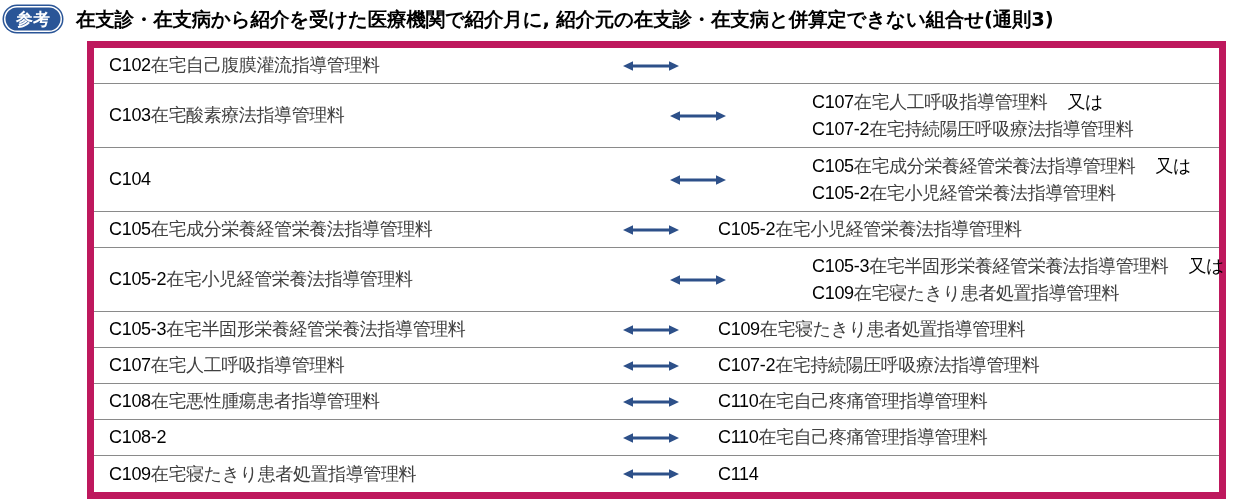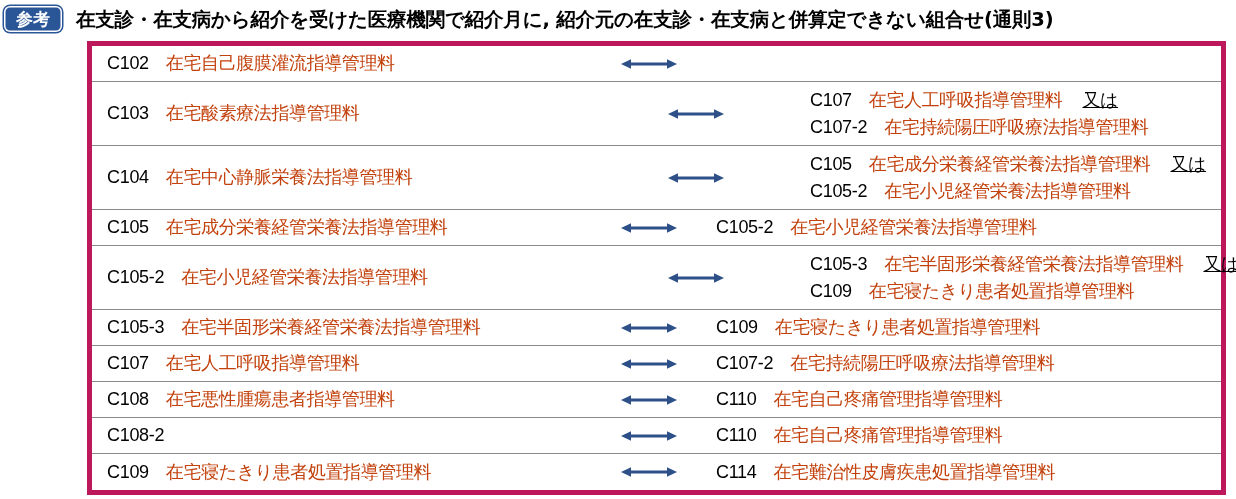--- a/index.html
+++ b/index.html
@@ -22,21 +22,21 @@
     top: 0;
     width: 1236px;
     height: 38px;
     display: flex;
     align-items: center;
   }
   .badge {
     margin-left: 4px;
     width: 58px;
     height: 26px;
-    border-radius: 6px;
+    border-radius: 13px;
     background: #2a5597;
     box-shadow: inset 0 0 0 1.5px #ffffff, 0 0 0 1.5px #2a5597;
     display: flex;
     align-items: center;
     justify-content: center;
     box-sizing: border-box;
     flex: 0 0 auto;
   }
   .badge-label {
     color: #ffffff;
@@ -56,21 +56,21 @@
     font-family: "DejaVu Sans", "Liberation Sans", sans-serif;
     text-align: center;
   }
 
   
   .table-wrap {
     position: absolute;
     left: 87px;
     top: 41px;
     width: 1139px;
-    border: 5px solid #be185d;
+    border: 7px solid #be185d;
     box-sizing: border-box;
     background: #ffffff;
   }
   .row {
     display: flex;
     align-items: stretch;
     border-bottom: 1px solid #8a8a8a;
     box-sizing: border-box;
   }
   .row:last-child {
@@ -116,32 +116,30 @@
   }
 
   .code {
     font-size: 18px;
     font-family: "Liberation Sans", "DejaVu Sans", sans-serif;
     letter-spacing: -0.3px;
     color: #000000;
   }
   .name {
     font-size: 18px;
-    margin-left: 17px;
     font-family: "DejaVu Sans", "Liberation Sans", sans-serif;
     letter-spacing: -0.4px;
-    color: #c2410c;
+    color: #404040;
   }
   .orsuffix {
     font-size: 18px;
     margin-left: 20px;
     font-family: "DejaVu Sans", "Liberation Sans", sans-serif;
     letter-spacing: -0.4px;
     color: #000000;
-    text-decoration: underline;
   }
 
   .arrow-icon {
     display: block;
   }
 </style>
 </head>
 <body>
 
 <div class="header">
@@ -186,21 +184,20 @@
         <div class="line">
           <span class="code">C107-2</span>
           <span class="name">在宅持続陽圧呼吸療法指導管理料</span>
         </div>
       </div>
     </div>
     <div class="row double">
       <div class="cell-left">
         <div class="line">
           <span class="code">C104</span>
-          <span class="name">在宅中心静脈栄養法指導管理料</span>
         </div>
       </div>
       <div class="cell-arrow">
         <svg width="58" height="14" viewBox="0 0 58 14" class="arrow-icon">
           <path d="M1 7 L11 2.2 L11 5.6 L47 5.6 L47 2.2 L57 7 L47 11.8 L47 8.4 L11 8.4 L11 11.8 Z" fill="#2d5089"></path>
         </svg>
       </div>
       <div class="cell-right">
         <div class="line">
           <span class="code">C105</span>
@@ -339,17 +336,16 @@
         </div>
       </div>
       <div class="cell-arrow">
         <svg width="58" height="14" viewBox="0 0 58 14" class="arrow-icon">
           <path d="M1 7 L11 2.2 L11 5.6 L47 5.6 L47 2.2 L57 7 L47 11.8 L47 8.4 L11 8.4 L11 11.8 Z" fill="#2d5089"></path>
         </svg>
       </div>
       <div class="cell-right">
         <div class="line">
           <span class="code">C114</span>
-          <span class="name">在宅難治性皮膚疾患処置指導管理料</span>
         </div>
       </div>
     </div>
   </div>
 
 </body></html>

